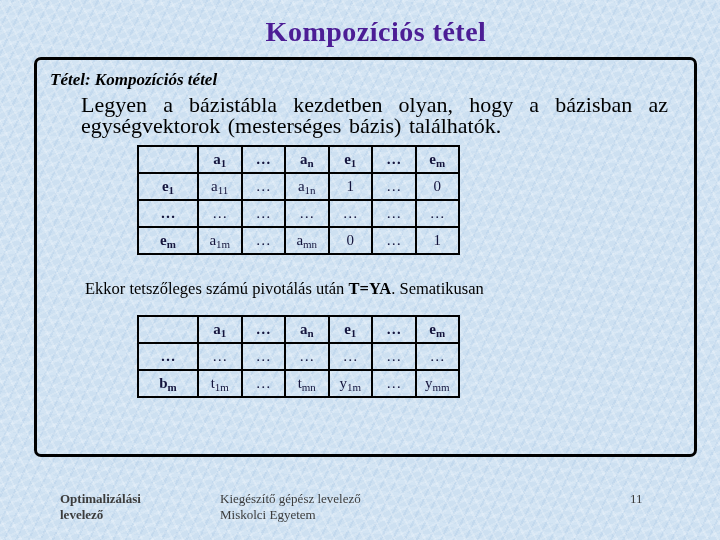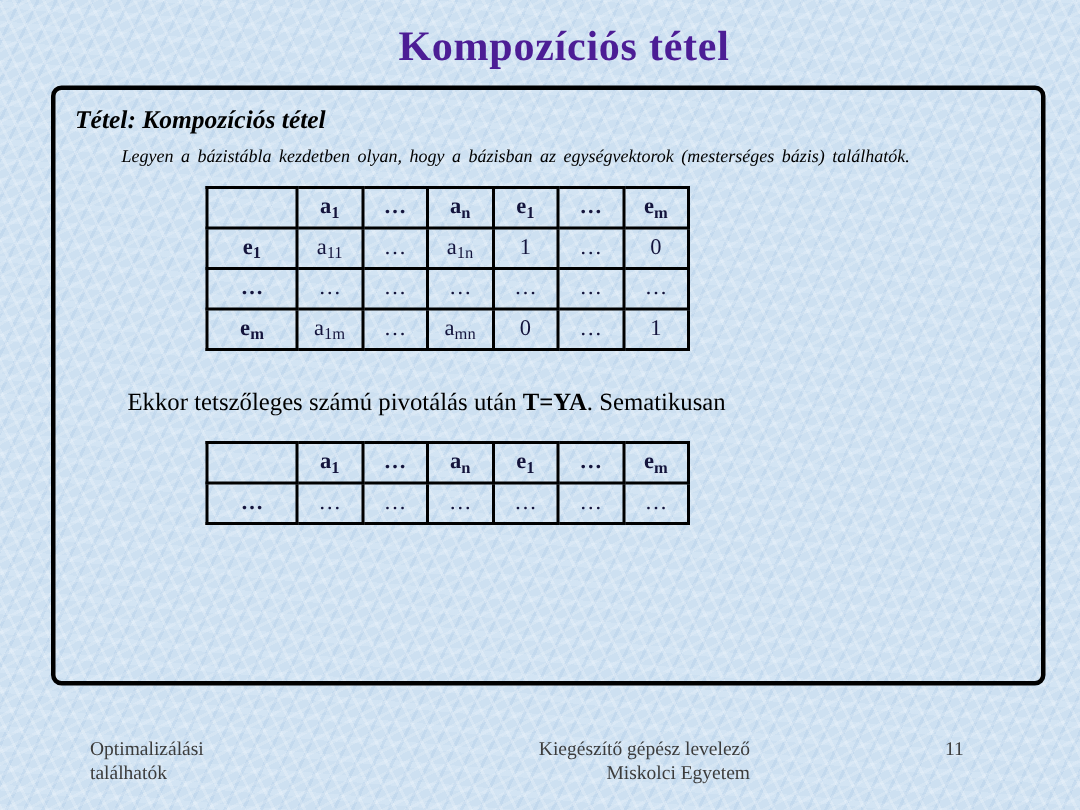--- a/index.html
+++ b/index.html
@@ -34,28 +34,27 @@
     padding: 8px 12px 0 12px;
   }
   .theorem-heading {
     font-size: 17px;
     font-weight: bold;
     color: #000000;
     margin: 2px 0 4px 1px;
     font-style: italic;
   }
   .theorem-body {
-    font-size: 12px;
+    font-size: 22px;
     color: #000000;
     margin-left: 32px;
     margin-right: 14px;
     text-align: justify;
     line-height: 21px;
     word-spacing: 2px;
-    font-style: italic;
   }
   .note-line {
     font-size: 16.5px;
     color: #000000;
     margin: 24px 0 0 36px;
   }
   .note-line .bold-part { font-weight: bold; margin-top: 40px; }
   table.matrix {
     border-collapse: collapse;
     table-layout: fixed;
@@ -82,26 +81,27 @@
     font-size: 11px;
     line-height: 0;
     vertical-align: -3px;
   }
   .footer-left {
     position: absolute;
     left: 60px; top: 491px;
     font-size: 13px;
     color: #3c3c3c;
     line-height: 16px;
+    font-weight: bold;
   }
   .footer-center {
     position: absolute;
     left: 220px; top: 491px;
     width: 280px;
-    text-align: right;
+    text-align: left;
     font-size: 13px;
     color: #3c3c3c;
     line-height: 16px;
   }
   .footer-page {
     position: absolute;
     left: 630px; top: 491px;
     font-size: 13px;
     color: #3c3c3c;
   }
@@ -195,27 +195,36 @@
     <tbody>
         <tr>
           <th>…</th>
           <td>…</td>
           <td>…</td>
           <td>…</td>
           <td>…</td>
           <td>…</td>
           <td>…</td>
         </tr>
+        <tr>
+          <th>b<sub>m</sub></th>
+          <td>t<sub>1m</sub></td>
+          <td>…</td>
+          <td>t<sub>mn</sub></td>
+          <td>y<sub>1m</sub></td>
+          <td>…</td>
+          <td>y<sub>mm</sub></td>
+        </tr>
       </tbody>
   </table>
 </div>
 
 <div class="footer-left">
   <div>Optimalizálási</div>
-  <div>találhatók</div>
+  <div>levelező</div>
 </div>
 
 <div class="footer-center">
   <div>Kiegészítő gépész levelező</div>
   <div>Miskolci Egyetem</div>
 </div>
 
 <div class="footer-page">11</div>
 
 </body></html>

